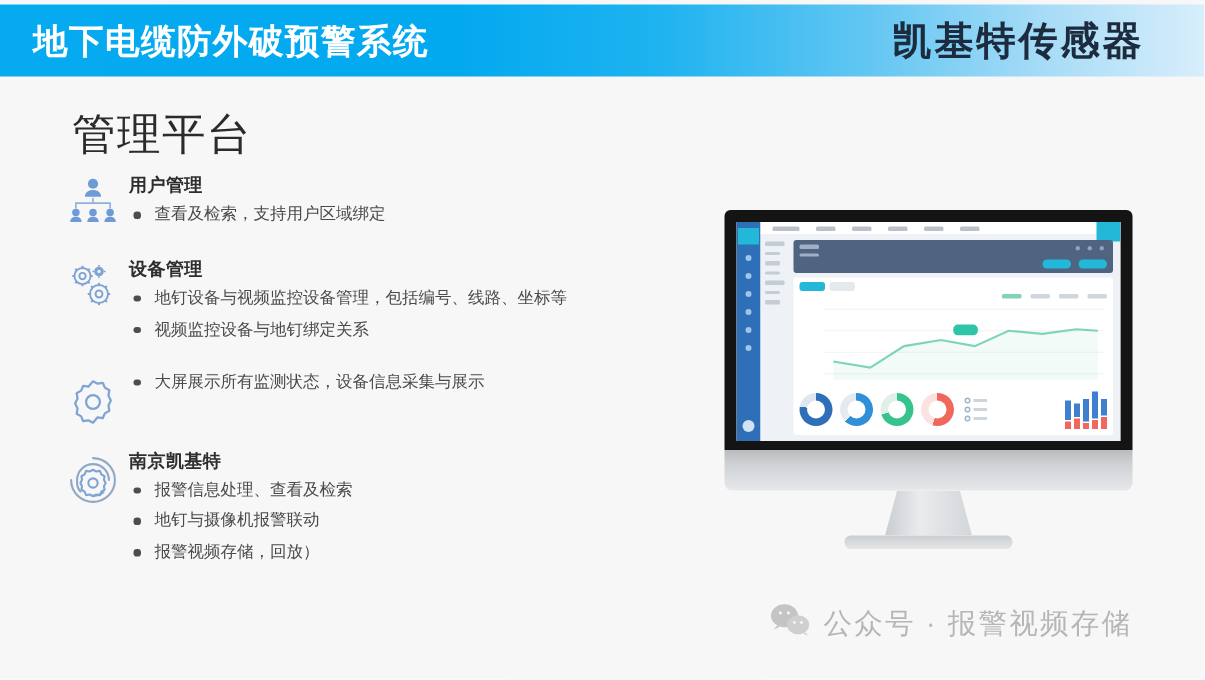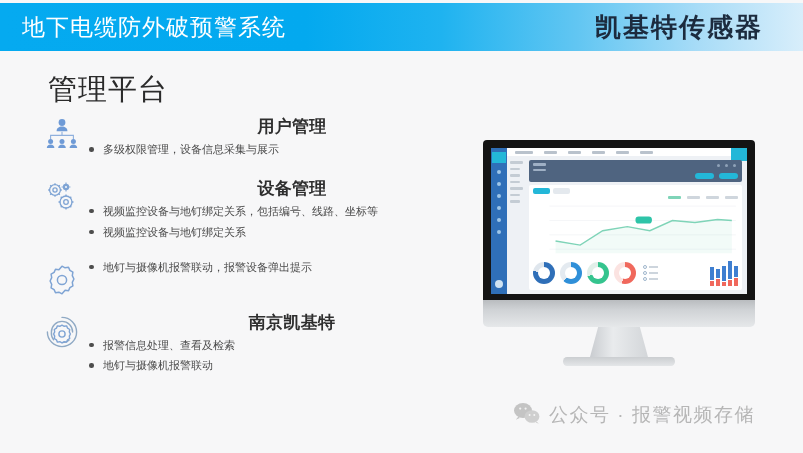--- a/index.html
+++ b/index.html
@@ -23,21 +23,21 @@
     width: 803px; height: 48px;
     background: linear-gradient(to right,
         #05aaf0 0%, #03a9ef 38%, #1fb3f0 55%,
         #62c6f2 72%, #a8dcf7 87%, #d8eefb 100%);
     display: flex;
     align-items: center;
   }
   .header-title {
     color: #ffffff;
     font-size: 23px;
-    font-weight: 400;
+    font-weight: 700;
     letter-spacing: 1px;
     margin-left: 22px;
     white-space: nowrap;
   }
   .header-brand {
     position: absolute;
     right: 40px;
     color: #1c2b3e;
     font-family: "Liberation Serif", "DejaVu Serif", serif;
     font-size: 26px;
@@ -69,26 +69,25 @@
   }
   .feat-icon {
     width: 48px;
     min-width: 48px;
     padding-top: 4px;
     display: flex;
     justify-content: center;
   }
   .feat-body { flex: 1; padding-top: 1px; }
   .feat-title {
-    font-size: 17px;
+    font-size: 12px;
     font-weight: 700;
     color: #2e2e2e;
     margin-bottom: 4px;
     letter-spacing: .3px;
-    text-align: center;
   }
   .feat-bullets { list-style: none; }
   .feat-bullets li {
     position: relative;
     font-size: 11px;
     color: #4a4a4a;
     padding-left: 17px;
     margin-bottom: 6px;
     line-height: 1.35;
     white-space: nowrap;
@@ -250,21 +249,21 @@
           <path d="M1.8 30c0-2.3 1.7-3.5 3.8-3.5S9.4 27.7 9.4 30z" fill="#6e9ad6"></path>
           <circle cx="17" cy="23.6" r="2.5" fill="#6e9ad6"></circle>
           <path d="M13.2 30c0-2.3 1.7-3.5 3.8-3.5s3.8 1.2 3.8 3.5z" fill="#6e9ad6"></path>
           <circle cx="28.4" cy="23.6" r="2.5" fill="#6e9ad6"></circle>
           <path d="M24.6 30c0-2.3 1.7-3.5 3.8-3.5s3.8 1.2 3.8 3.5z" fill="#6e9ad6"></path>
         </svg>
       </div>
       <div class="feat-body">
         <div class="feat-title">用户管理</div>
         <ul class="feat-bullets">
-          <li>多级权限管理，设备信息采集与展示</li>
+          <li>查看及检索，支持用户区域绑定</li>
         </ul>
       </div>
     </div>
 
     <div class="feature">
       <div class="feat-icon">
         <svg width="36" height="34" viewBox="0 0 36 34">
           <g stroke="#7fa4d4" stroke-width="1.3" fill="none">
             <circle cx="11" cy="10" r="5.4"></circle>
             <circle cx="11" cy="10" r="2.1"></circle>
@@ -276,38 +275,38 @@
           <circle cx="22" cy="7" r="3.2" fill="#7fa4d4"></circle>
           <circle cx="22" cy="7" r="1.1" fill="#eef3fa"></circle>
           <g stroke="#7fa4d4" stroke-width="1.1">
             <path d="M22 2.6v1.3M22 10.1v1.3M17.6 7h1.3M25.1 7h1.3"></path>
           </g>
         </svg>
       </div>
       <div class="feat-body">
         <div class="feat-title">设备管理</div>
         <ul class="feat-bullets">
-          <li>视频监控设备与地钉绑定关系，包括编号、线路、坐标等</li>
+          <li>地钉设备与视频监控设备管理，包括编号、线路、坐标等</li>
           <li>视频监控设备与地钉绑定关系</li>
         </ul>
       </div>
     </div>
 
     <div class="feature">
       <div class="feat-icon">
         <svg width="34" height="34" viewBox="0 0 34 34">
           <g stroke="#7fa4d4" stroke-width="1.5" fill="none" stroke-linejoin="round">
             <path d="M17 3.2l3.1 1.6 3.4-.6 1.4 3.2 3 1.8-.6 3.4 1.6 3.4-1.6 3.4.6 3.4-3 1.8-1.4 3.2-3.4-.6L17 30.8l-3.1-1.6-3.4.6-1.4-3.2-3-1.8.6-3.4L5.1 18l1.6-3.4-.6-3.4 3-1.8 1.4-3.2 3.4.6z"></path>
             <circle cx="17" cy="17" r="4.6"></circle>
           </g>
         </svg>
       </div>
       <div class="feat-body">
         <ul class="feat-bullets">
-          <li>地钉与摄像机报警联动，报警设备弹出提示</li>
+          <li>大屏展示所有监测状态，设备信息采集与展示</li>
         </ul>
       </div>
     </div>
 
     <div class="feature">
       <div class="feat-icon">
         <svg width="36" height="36" viewBox="0 0 36 36">
           <g stroke="#8fa9c4" stroke-width="1.4" fill="none" stroke-linecap="round">
             <path d="M18 3.4a14.6 14.6 0 0 1 14.6 14.6A14.6 14.6 0 0 1 18 32.6 14.6 14.6 0 0 1 3.4 18"></path>
             <path d="M9.6 25.8A10.6 10.6 0 0 1 7.4 18 10.6 10.6 0 0 1 18 7.4a10.6 10.6 0 0 1 10.6 10.6"></path>
@@ -317,20 +316,21 @@
             <path d="M18 11.2l2.2 1.1 2.4-.4 1 2.3 2.1 1.3-.4 2.4 1.1 2.1-1.1 2.1.4 2.4-2.1 1.3-1 2.3-2.4-.4-2.2 1.1-2.2-1.1-2.4.4-1-2.3-2.1-1.3.4-2.4-1.1-2.1 1.1-2.1-.4-2.4 2.1-1.3 1-2.3 2.4.4z"></path>
             <circle cx="18" cy="20" r="3.1"></circle>
           </g>
         </svg>
       </div>
       <div class="feat-body">
         <div class="feat-title">南京凯基特</div>
         <ul class="feat-bullets">
           <li>报警信息处理、查看及检索</li>
           <li>地钉与摄像机报警联动</li>
+          <li>报警视频存储，回放）</li>
         </ul>
       </div>
     </div>
 
   </div>
 
   <div class="monitor">
     <div class="mon-screen">
       <div class="mon-inner">
 

